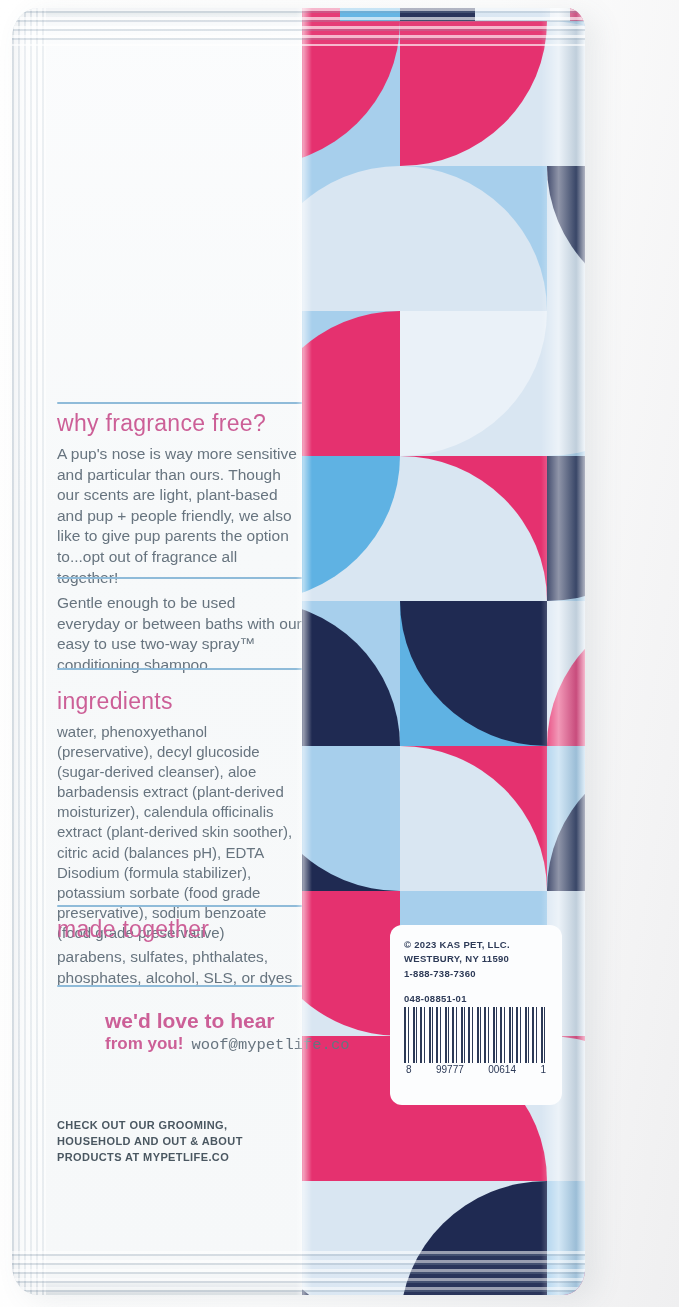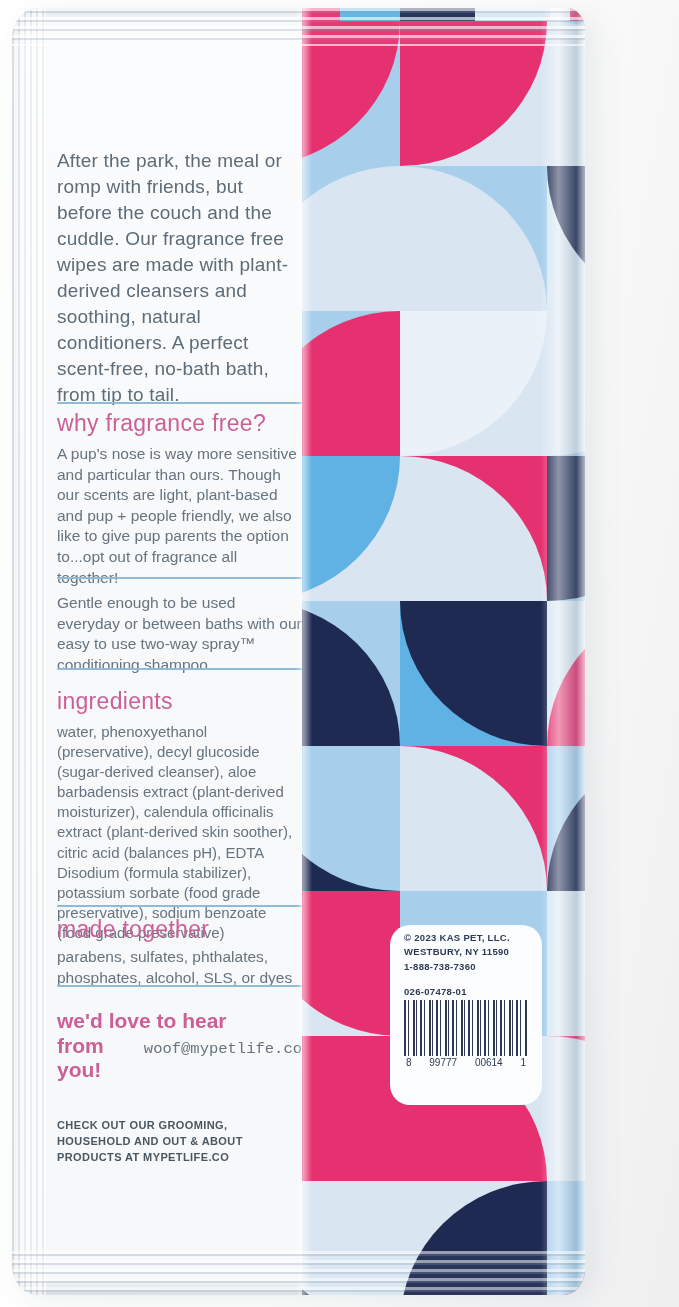--- a/index.html
+++ b/index.html
@@ -38,29 +38,29 @@
   .panel{position:absolute; left:45px; top:0; width:245px; height:100%; z-index:4; color:#5E6C78;}
   .panel > div{position:absolute; left:0; width:100%;}
   .intro{top:140px; font-size:19px; line-height:1.37; letter-spacing:.2px; color:#5E6C78;}
   .divider{height:2px; background:#8FBBD9; border-radius:1px;}
   .d1{top:394px;} .d2{top:569px;} .d3{top:660px;} .d4{top:897px;} .d5{top:977px;}
   .h-pink{color:#CC5F97; font-weight:400; font-size:23px; letter-spacing:.3px;}
   .h-why{top:402px;} .body-why{top:436px; font-size:15.5px; line-height:1.33; color:#67747F;}
   .body-gentle{top:585px; font-size:15.5px; line-height:1.33; color:#67747F;}
   .h-ing{top:680px;} .body-ing{top:714px; font-size:15px; line-height:1.34; color:#67747F;}
   .h-made{top:908px;} .body-made{top:939px; font-size:15.5px; line-height:1.33; color:#67747F;}
-  .contact{top:1000px;}
+  .contact{top:1000px;margin-left:48px;}
   .contact .line1{color:#CC5F97; font-weight:700; font-size:21px; line-height:1.25;}
   .contact .line2-row{display:flex; align-items:baseline; gap:8px;}
-  .contact .line2{color:#CC5F97; font-weight:700; font-size:21px;}
+  .contact .line2{color:#CC5F97; font-weight:700; font-size:17px;}
   .contact .email{font-size:15.5px; color:#67747F;font-family:Liberation Mono, monospace;}
   .note{top:1074px; font-size:11px; font-weight:700; letter-spacing:.4px; line-height:1.45; color:#4A5761; width:235px;margin-top:36px;}
   
-  .label{position:absolute; left:378px; top:917px; width:152px; height:180px; z-index:7;
-       background:#FCFDFE; border-radius:20px; padding:6px 14px; box-sizing:border-box;
+  .label{position:absolute; left:378px; top:917px; width:172px; height:180px; z-index:7;
+       background:#FCFDFE; border-radius:12px; padding:13px 14px; box-sizing:border-box;
        color:#2D3A57;}
   .label .l{font-size:9.5px; font-weight:700; letter-spacing:.3px; line-height:1.5;}
   .label .sku{margin-top:12px; font-size:9.5px; font-weight:700; letter-spacing:.3px;}
   .barcode{margin-top:3px; height:56px;
        background:repeating-linear-gradient(90deg,
           #2D3A57 0 2px, #ffffff 2px 4px,
           #2D3A57 4px 5px, #ffffff 5px 9px,
           #2D3A57 9px 11px, #ffffff 11px 12px,
           #2D3A57 12px 13px, #ffffff 13px 16px);}
   .bc-digits{display:flex; justify-content:space-between; font-size:10px; color:#2D3A57; margin-top:1px; padding:0 2px;}
@@ -157,21 +157,20 @@
           </div>
           <div class="tile" style="left: 245px; top: 1173px; background: rgb(229, 49, 111);">
             <div class="q" style="background: rgb(167, 207, 236); border-radius: 0px 0px 100%;"></div>
           </div>
         </div>
     </div>
     <div class="fold-left"></div>
     <div class="gusset"></div>
 
     <div class="panel">
-      <div class="intro">After the park, the meal or romp with friends, but before the couch and the cuddle. Our fragrance free wipes are made with plant-derived cleansers and soothing, natural conditioners. A perfect scent-free, no-bath bath, from tip to tail.</div>
 
       <div class="divider d1"></div>
       <div class="h-pink h-why">why fragrance free?</div>
       <div class="body-why">A pup's nose is way more sensitive and particular than ours. Though our scents are light, plant-based and pup + people friendly, we also like to give pup parents the option to...opt out of fragrance all together!</div>
 
       <div class="divider d2"></div>
       <div class="body-gentle">Gentle enough to be used everyday or between baths with our easy to use two-way spray™ conditioning shampoo.</div>
 
       <div class="divider d3"></div>
       <div class="h-pink h-ing">ingredients</div>
@@ -189,21 +188,21 @@
           <span class="email">woof@mypetlife.co</span>
         </div>
       </div>
       <div class="note">CHECK OUT OUR GROOMING, HOUSEHOLD AND OUT &amp; ABOUT PRODUCTS AT MYPETLIFE.CO</div>
     </div>
 
     <div class="label">
       <div class="l">© 2023 KAS PET, LLC.</div>
       <div class="l">WESTBURY, NY 11590</div>
       <div class="l">1-888-738-7360</div>
-      <div class="sku">026-07478-01</div>
+      <div class="sku">048-08851-01</div>
       <div class="barcode"></div>
       <div class="bc-digits">
         <span>8</span>
         <span>99777</span>
         <span>00614</span>
         <span>1</span>
       </div>
     </div>
 
     <div class="top-seal"></div>

